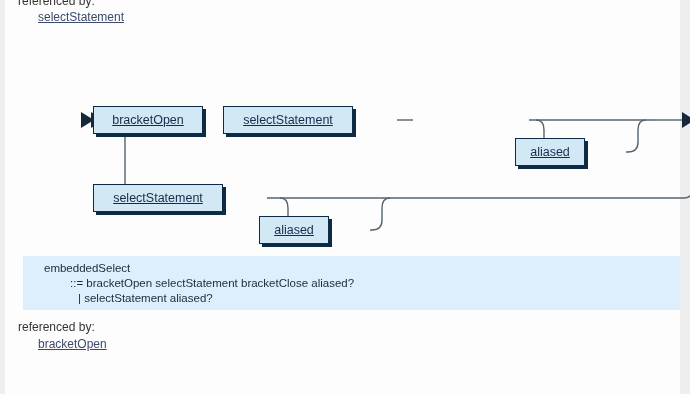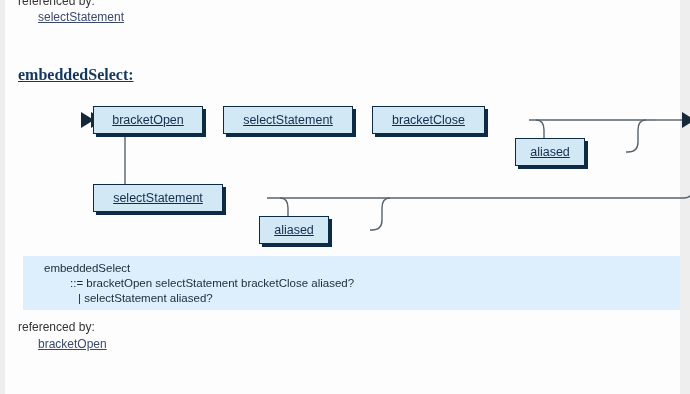--- a/index.html
+++ b/index.html
@@ -123,21 +123,20 @@
 <div class="page">
 
   <div class="gutter"></div>
   <div class="divider"></div>
 
   <div class="content">
 
     <div class="refby-label" style="left:13px; top:-6px;">referenced by:</div>
     <div class="refby-link" style="left:33px; top:10px;">selectStatement</div>
 
-    <div class="rule-title" style="left:13px; top:66px;">embeddedSelect:</div>
 
     <div class="ebnf" style="left:18px; top:256px; width:657px; height:54px;">
       <div class="ebnf-line ebnf-l1">embeddedSelect</div>
       <div class="ebnf-line ebnf-l3">| selectStatement aliased?</div>
       <div class="ebnf-line ebnf-l2">::= bracketOpen selectStatement bracketClose aliased?</div>
     </div>
 
     <div class="refby-label" style="left:13px; top:320px;">referenced by:</div>
     <div class="refby-link" style="left:33px; top:337px;">bracketOpen</div>
 
@@ -185,23 +184,20 @@
     </svg>
 
     <div class="nt-box" style="left:78px; top:10px; width:110px; height:28px;">
       <span class="nt-label">bracketOpen</span>
     </div>
 
     <div class="nt-box" style="left:208px; top:10px; width:130px; height:28px;">
       <span class="nt-label">selectStatement</span>
     </div>
 
-    <div class="nt-box" style="left:357px; top:10px; width:113px; height:28px;">
-      <span class="nt-label">bracketClose</span>
-    </div>
 
     <div class="nt-box" style="left:500px; top:42px; width:70px; height:28px;">
       <span class="nt-label">aliased</span>
     </div>
 
     <div class="nt-box" style="left:78px; top:88px; width:130px; height:28px;">
       <span class="nt-label">selectStatement</span>
     </div>
 
     <div class="nt-box" style="left:244px; top:120px; width:70px; height:28px;">

